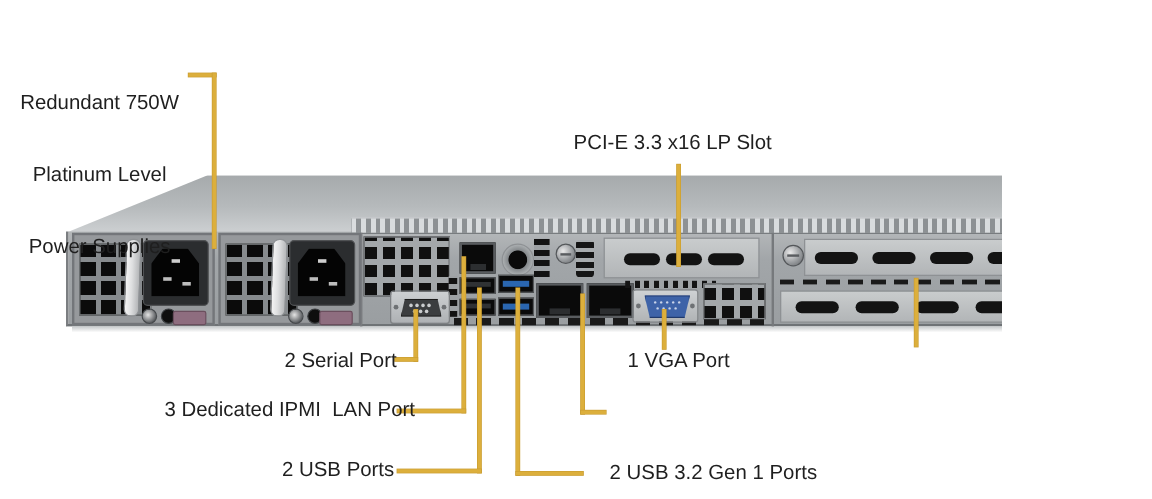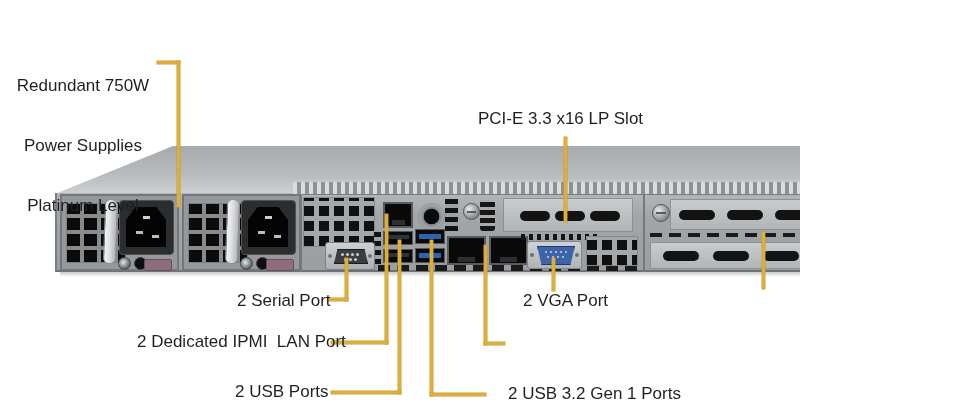--- a/index.html
+++ b/index.html
@@ -1,17 +1,17 @@
 <!DOCTYPE html>
 <html><head>
 <meta charset="utf-8">
 <style>
   html,body{margin:0;padding:0;background:#fff;}
   #stage{position:relative;width:800px;height:416px;background:#ffffff;overflow:hidden;
-         font-family:"Liberation Sans",sans-serif;}
+         font-family:"Liberation Sans",sans-serif;padding-left:35px;}
   .abs{position:absolute;}
 
   
   .lid{left:55px;top:146px;width:877px;height:48px;
        background:linear-gradient(180deg,#a6aaac 0%,#b6babc 55%,#cdd0d2 100%);
        clip-path:polygon(118px 0,826px 0,877px 48px,0 48px);}
   .face{left:55px;top:193px;width:877px;height:79px;
         background:linear-gradient(180deg,#b4b7b9 0%,#a2a6a9 30%,#9a9ea1 100%);
         border-left:2px solid #7b7e81;border-right:2px solid #8a8d90;border-bottom:2px solid #6f7376;box-sizing:border-box;}
   .serr{left:293px;top:181px;width:572px;height:12px;
@@ -215,23 +215,23 @@
   <div class="abs line" style="left:331px;top:391px;width:70px;height:3px"></div>
   <div class="abs line" style="left:430px;top:240px;width:3px;height:156px"></div>
   <div class="abs line" style="left:430px;top:393px;width:56px;height:3px"></div>
   <div class="abs line" style="left:484px;top:245px;width:3px;height:100px"></div>
   <div class="abs line" style="left:484px;top:342px;width:21px;height:3px"></div>
   <div class="abs line" style="left:552px;top:258px;width:3px;height:33px"></div>
   <div class="abs line" style="left:762px;top:232px;width:3px;height:57px"></div>
 
   <div class="abs lbl lbl-center" style="left:8px;top:36px;width:150px">
     <div>Redundant 750W</div>
+    <div>Platinum Level</div>
     <div>Power Supplies</div>
-    <div>Platinum Level</div>
   </div>
   <div class="abs lbl" style="left:478px;top:109px">PCI-E 3.3 x16 LP Slot</div>
   <div class="abs lbl" style="left:237px;top:291px">2 Serial Port</div>
-  <div class="abs lbl" style="left:137px;top:332px">2 Dedicated IPMI  LAN Port</div>
+  <div class="abs lbl" style="left:137px;top:332px">3 Dedicated IPMI  LAN Port</div>
   <div class="abs lbl" style="left:235px;top:382px">2 USB Ports</div>
-  <div class="abs lbl" style="left:523px;top:291px">2 VGA Port</div>
+  <div class="abs lbl" style="left:523px;top:291px">1 VGA Port</div>
   <div class="abs lbl" style="left:508px;top:384px">2 USB 3.2 Gen 1 Ports</div>
 
 </div>
 
 </body></html>

